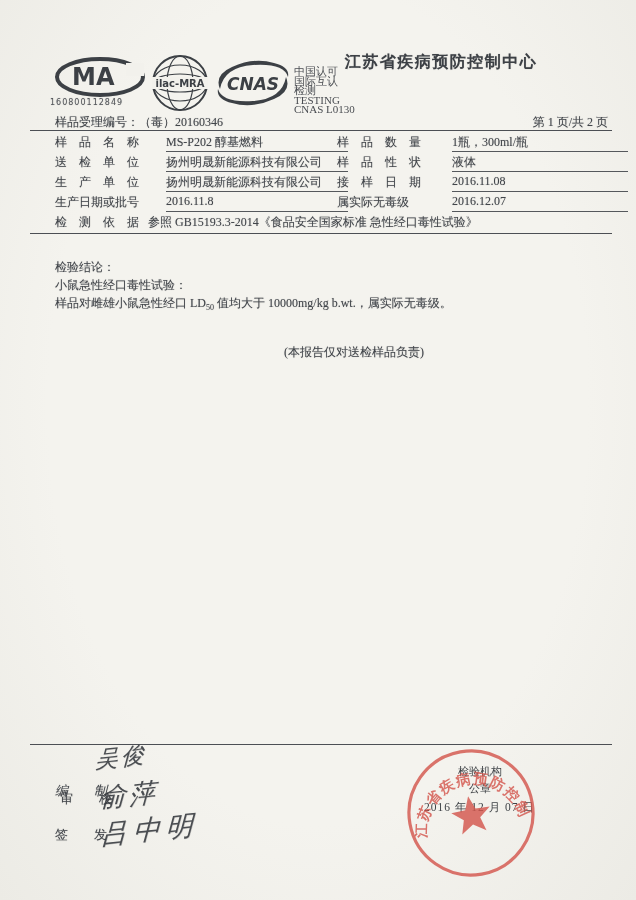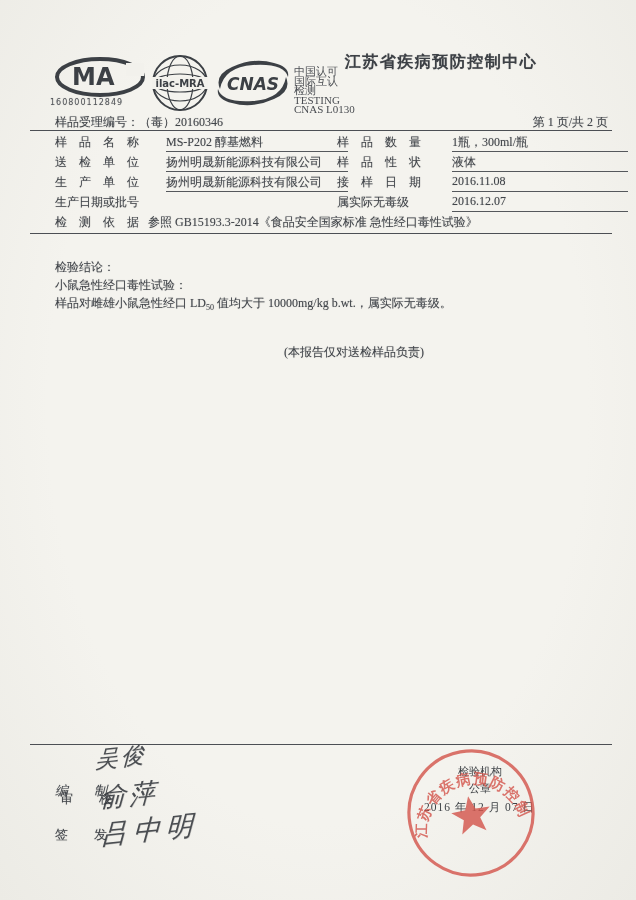--- a/index.html
+++ b/index.html
@@ -131,20 +131,21 @@
       <span class="val-r u">液体</span>
     </div>
     <div class="trow">
       <span class="lab-l">生　产　单　位</span>
       <span class="val-l u">扬州明晟新能源科技有限公司</span>
       <span class="lab-r">接　样　日　期</span>
       <span class="val-r u">2016.11.08</span>
     </div>
     <div class="trow">
       <span class="lab-l">生产日期或批号</span>
+      <span class="val-l u">2016.11.8</span>
       <span class="lab-r">属实际无毒级</span>
       <span class="val-r u">2016.12.07</span>
     </div>
     <div class="trow">
       <span class="lab-l">检　测　依　据</span>
       <span class="val-l" style="width:462px;">参照 GB15193.3-2014《食品安全国家标准 急性经口毒性试验》</span>
     </div>
   </div>
   <div class="rule-bottom"></div>
 

